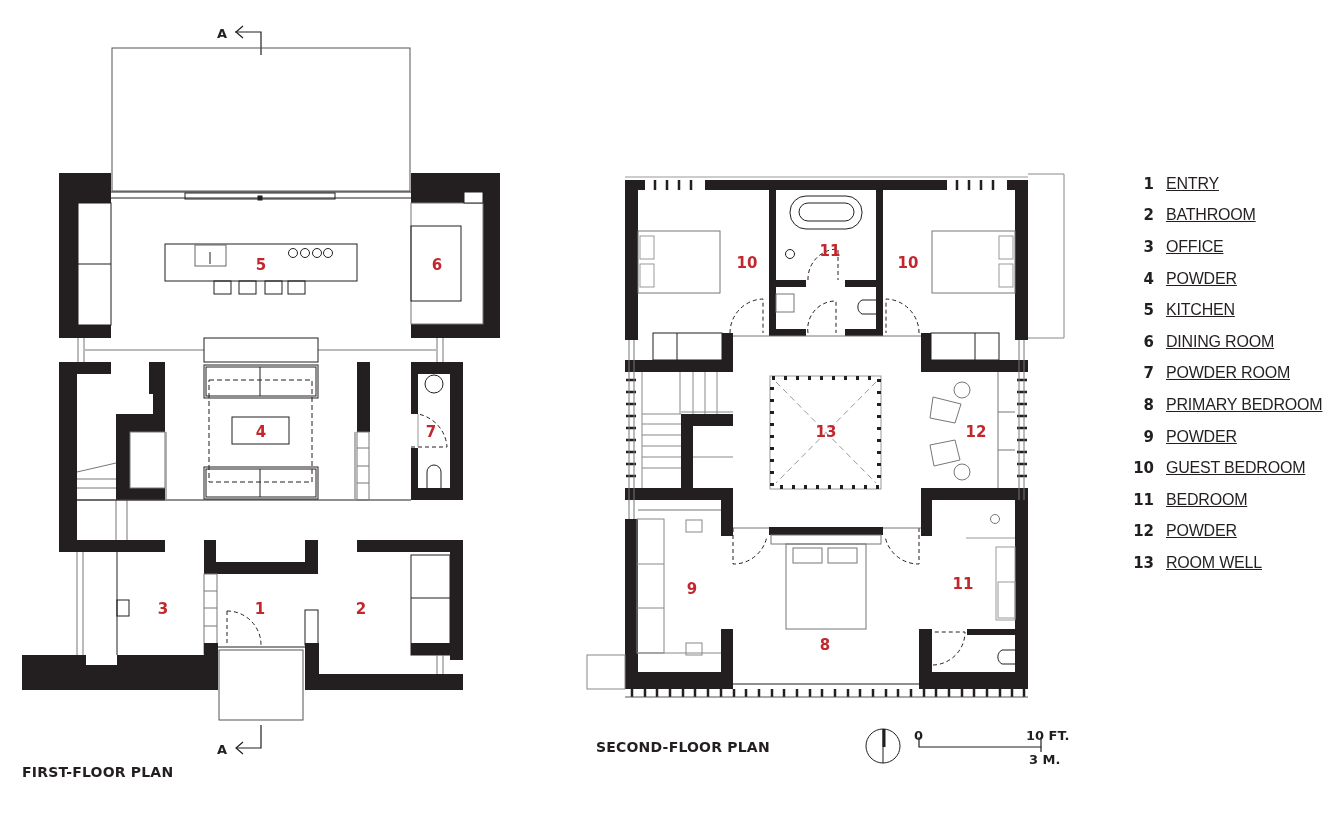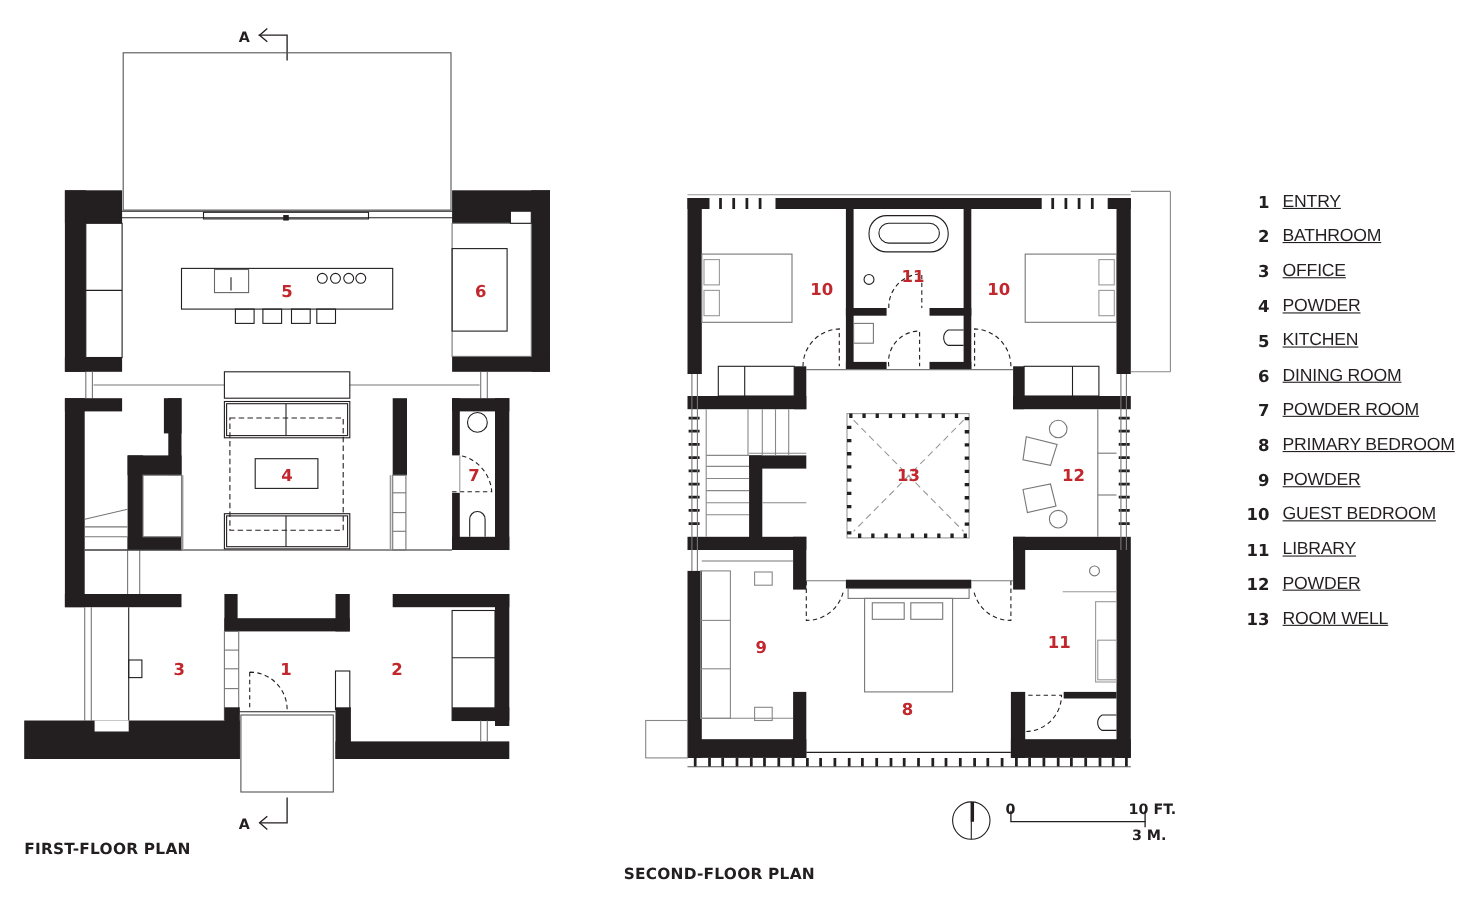--- a/index.html
+++ b/index.html
@@ -339,21 +339,21 @@
   <g>
     <polyline points="919,737 919,747 1041,747 1041,737" stroke="#231f20" stroke-width="1.2" fill="none"></polyline>
     <line x1="1041" y1="747" x2="1041" y2="752" stroke="#231f20" stroke-width="1.2"></line>
     <text x="914" y="740" class="scaletxt">0</text>
     <text x="1026" y="740" class="scaletxt">10 FT.</text>
     <text x="1029" y="764" class="scaletxt">3 M.</text>
   </g>
 </svg>
 
 <div class="title" style="left:22px; top:764px;">FIRST-FLOOR PLAN</div>
-<div class="title" style="left:567px; top:739px;margin-top:48px;">SECOND-FLOOR PLAN</div>
+<div class="title" style="left:596px; top:739px;">SECOND-FLOOR PLAN</div>
 
 <div class="legend">
   <div class="legend-row">
       <span class="legend-num">1</span>
       <span class="legend-name">ENTRY</span>
     </div>
   <div class="legend-row">
       <span class="legend-num">2</span>
       <span class="legend-name">BATHROOM</span>
     </div>
@@ -384,21 +384,21 @@
   <div class="legend-row">
       <span class="legend-num">9</span>
       <span class="legend-name">POWDER</span>
     </div>
   <div class="legend-row">
       <span class="legend-num">10</span>
       <span class="legend-name">GUEST BEDROOM</span>
     </div>
   <div class="legend-row">
       <span class="legend-num">11</span>
-      <span class="legend-name">LIBRARY</span>
+      <span class="legend-name">BEDROOM</span>
     </div>
   <div class="legend-row">
       <span class="legend-num">12</span>
       <span class="legend-name">POWDER</span>
     </div>
   <div class="legend-row">
       <span class="legend-num">13</span>
       <span class="legend-name">ROOM WELL</span>
     </div>
 </div>

